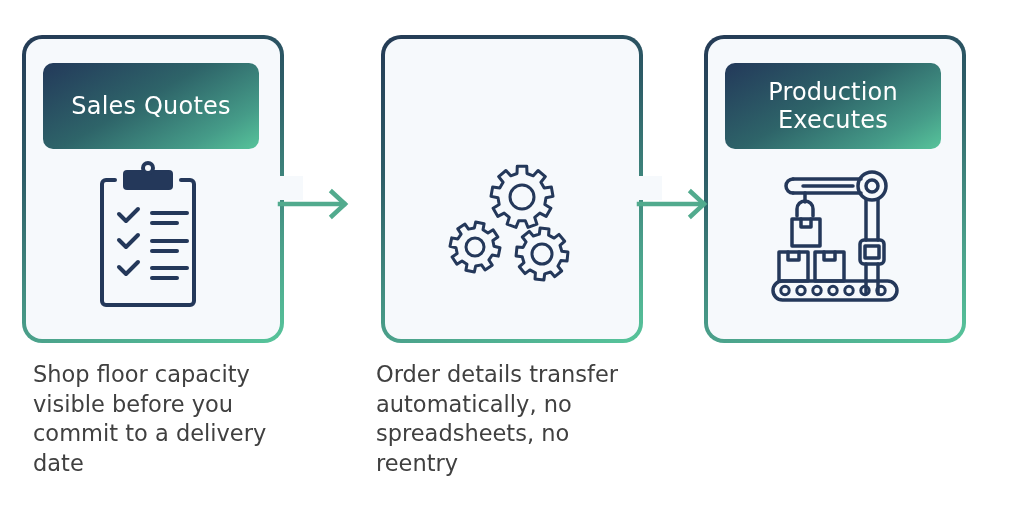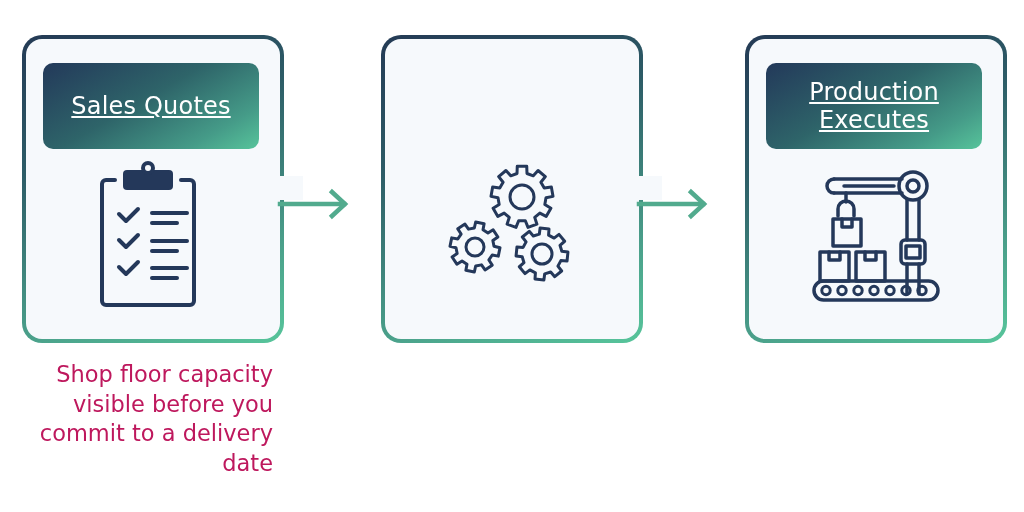--- a/index.html
+++ b/index.html
@@ -52,36 +52,35 @@
     color: #ffffff;
     font-size: 24px;
     line-height: 28px;
     letter-spacing: 0.2px;
     box-sizing: border-box;
     padding: 0 8px;
   }
   .card-header span {
     display: block;
     white-space: pre-line;
-    text-decoration: underline;
   }
   .card-icon {
     position: absolute;
     left: 0; right: 0;
     top: 125px;
     height: 150px;
     display: flex;
     justify-content: center;
   }
   .caption {
     position: absolute;
     top: 360px;
     width: 300px;
-    text-align: right;
-    color: #be185d;
+    text-align: left;
+    color: #404040;
     font-size: 22.5px;
     line-height: 29.5px;
   }
   .arrow {
     position: absolute;
   }
 </style>
 </head>
 <body>
 
@@ -132,21 +131,21 @@
             <circle cx="33" cy="87" r="9" fill="none" stroke="#24385a" stroke-width="3"></circle>
           </g>
           <g>
             <path d="M125.93 92.11 L125.04 101.00 L118.88 100.59 L115.92 106.10 L119.67 111.00 L112.75 116.66 L108.70 112.01 L102.70 113.82 L101.89 119.93 L93.00 119.04 L93.41 112.88 L87.90 109.92 L83.00 113.67 L77.34 106.75 L81.99 102.70 L80.18 96.70 L74.07 95.89 L74.96 87.00 L81.12 87.41 L84.08 81.90 L80.33 77.00 L87.25 71.34 L91.30 75.99 L97.30 74.18 L98.11 68.07 L107.00 68.96 L106.59 75.12 L112.10 78.08 L117.00 74.33 L122.66 81.25 L118.01 85.30 L119.82 91.30 Z" fill="none" stroke="#24385a" stroke-width="3" stroke-linejoin="round"></path>
             <circle cx="100" cy="94" r="10" fill="none" stroke="#24385a" stroke-width="3"></circle>
           </g>
         </svg>
     </div>
   </div>
 
-  <div class="card-wrap" style="left:745px;">
+  <div class="card-wrap" style="left:704px;">
     <div class="card-border"></div>
     <div class="card-inner"></div>
     <div class="card-header">
       <span>Production
 Executes</span>
     </div>
     <div class="card-icon">
       <svg width="140" height="150" viewBox="0 0 140 150">
         <g fill="none" stroke="#24385a" stroke-width="3.5" stroke-linecap="round" stroke-linejoin="round">
 
@@ -201,14 +200,15 @@
 
   <svg class="arrow" style="left:635px; top:170px;" width="80" height="60" viewBox="0 0 80 60">
     <rect x="0" y="6" width="27" height="24" fill="#f6f9fc"></rect>
     <g fill="none" stroke="#52ab8e" stroke-width="4.5" stroke-linecap="square" stroke-linejoin="miter">
       <line x1="4" y1="34" x2="68" y2="34"></line>
       <polyline points="56,22 69,34 56,46"></polyline>
     </g>
   </svg>
 
   <div class="caption" style="left: 33px; width: 240px;">Shop floor capacity visible before you commit to a delivery date</div>
+  <div class="caption" style="left: 376px; width: 270px;">Order details transfer automatically, no spreadsheets, no reentry</div>
 
 </div>
 
 </body></html>

